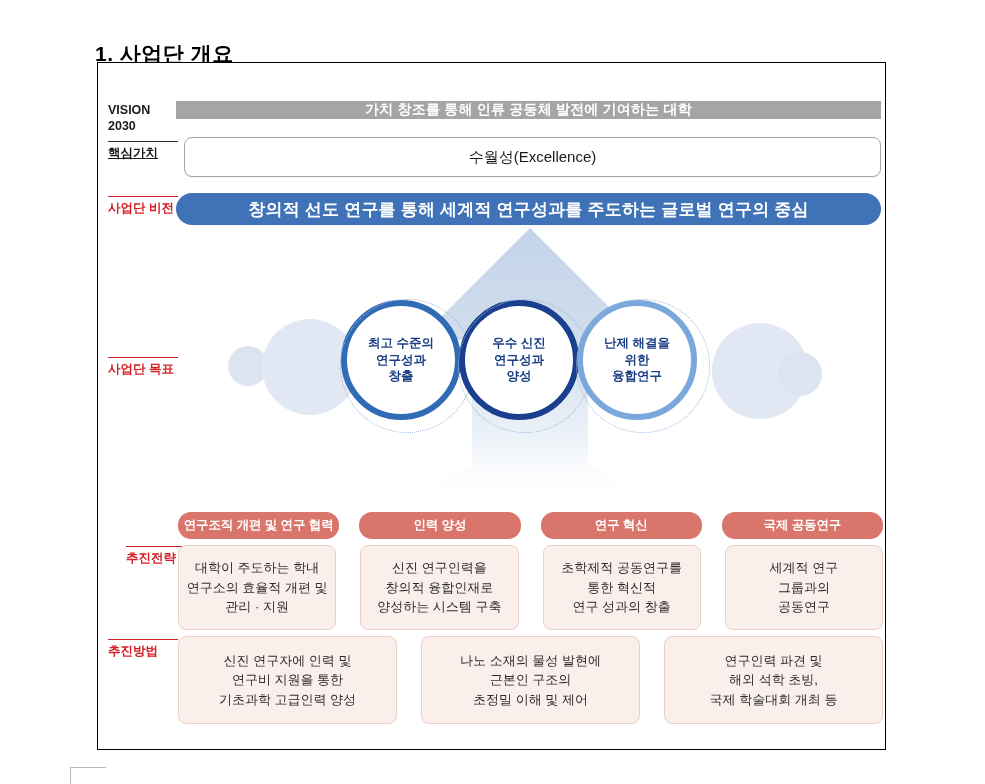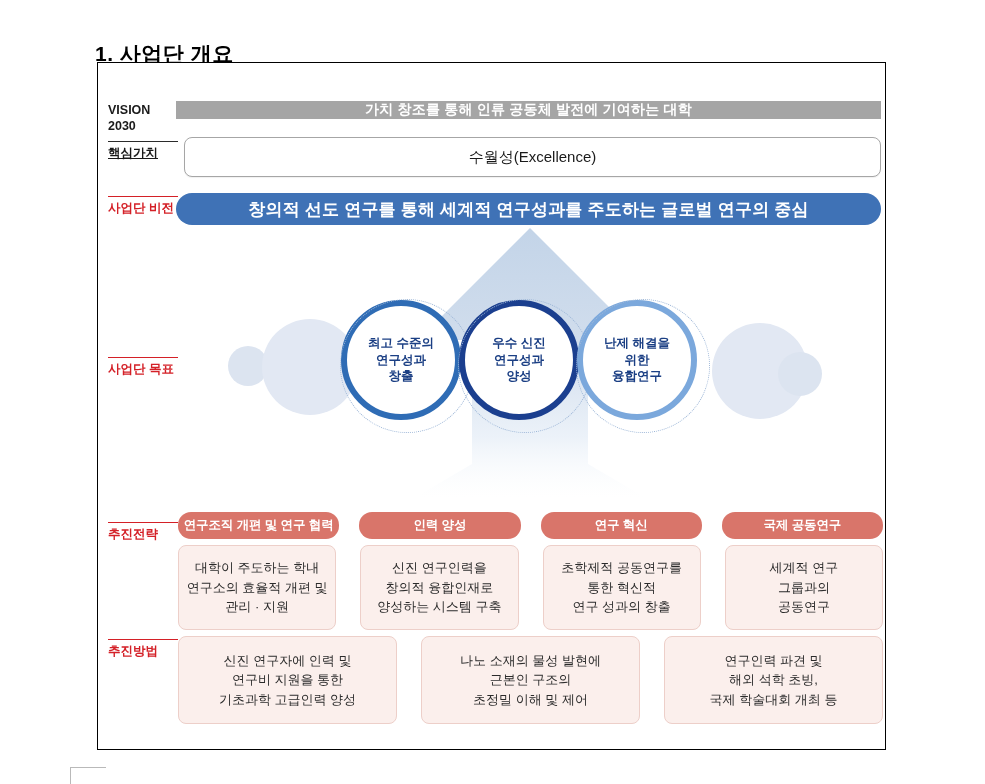--- a/index.html
+++ b/index.html
@@ -157,21 +157,21 @@
 <div class="frame"></div>
 <div class="corner-mark"></div>
 
 <div class="label black noline" style="top:103px;">
   <div>VISION</div>
   <div>2030</div>
 </div>
 <div class="label black" style="top:141px;text-decoration:underline;">핵심가치</div>
 <div class="label red" style="top:196px;">사업단 비전</div>
 <div class="label red" style="top:357px;">사업단 목표</div>
-<div class="label red" style="top:522px;">추진전략</div>
+<div class="label red" style="top:546px;margin-left:18px;">추진전략</div>
 <div class="label red" style="top:639px;">추진방법</div>
 
 <div class="vision-bar">가치 창조를 통해 인류 공동체 발전에 기여하는 대학</div>
 
 <div class="core-row">
   <div class="core-box">수월성(Excellence)</div>
 </div>
 
 <div class="proj-vision">창의적 선도 연구를 통해 세계적 연구성과를 주도하는 글로벌 연구의 중심</div>
 

